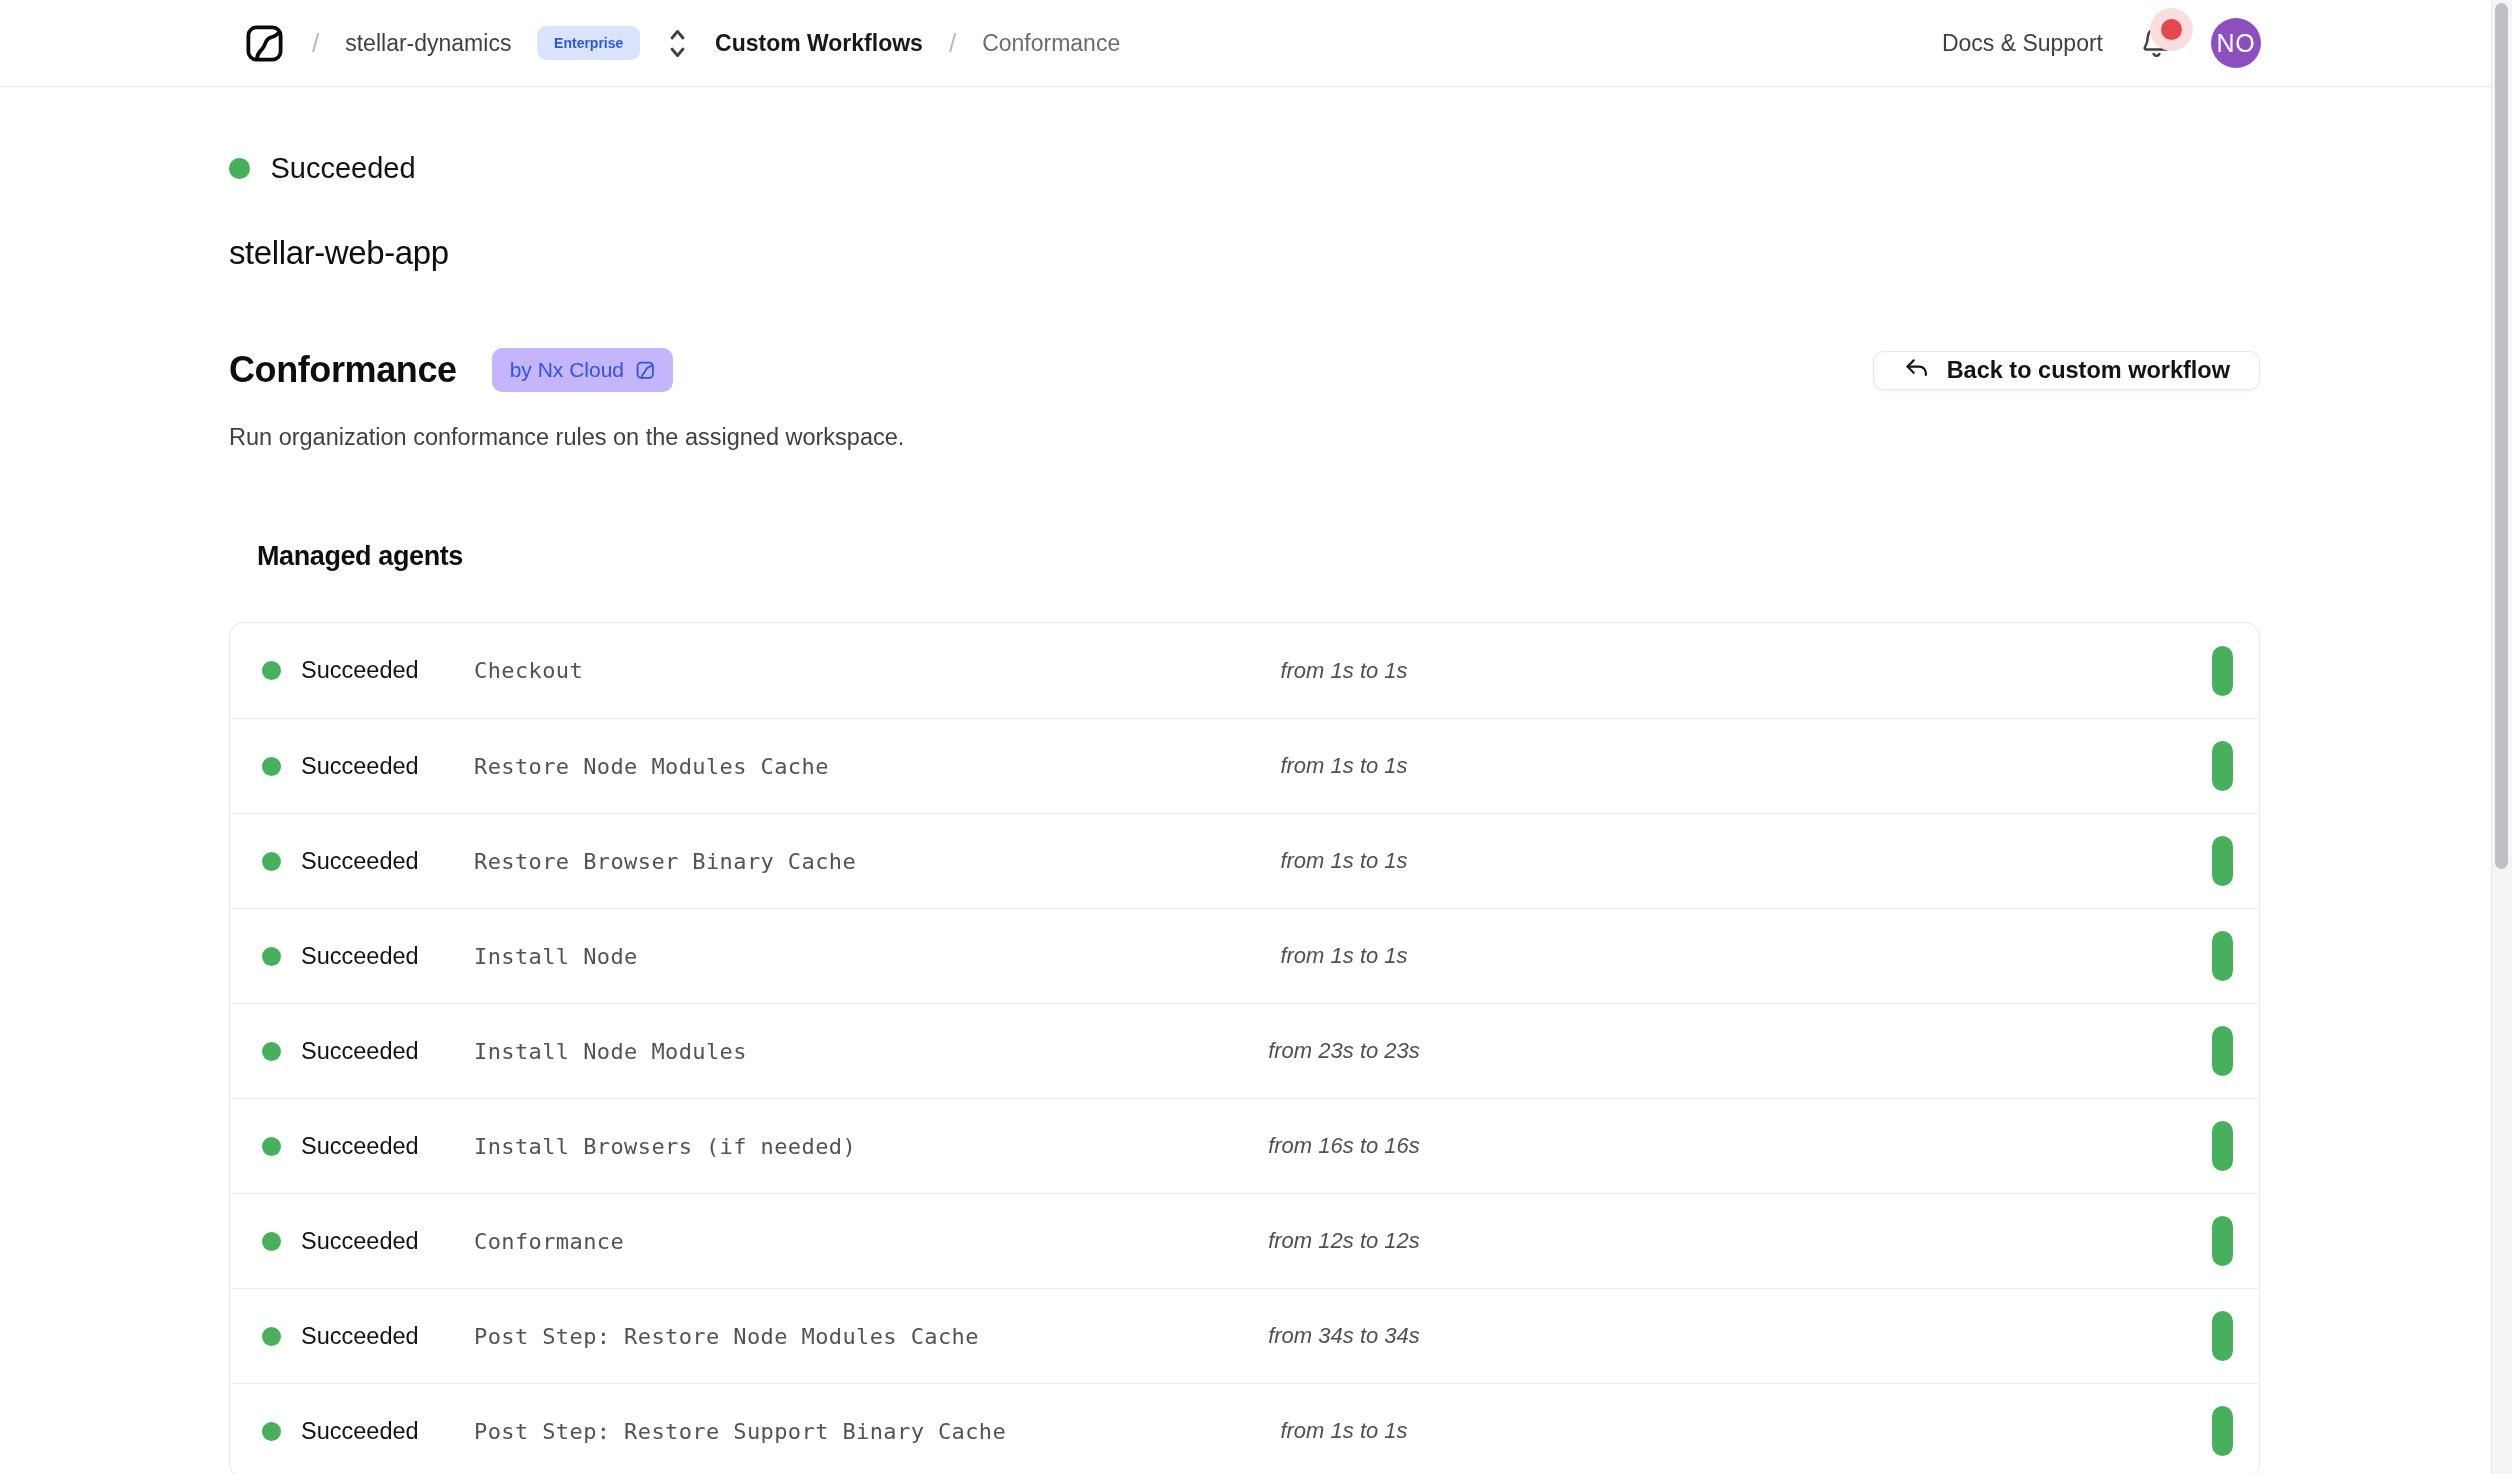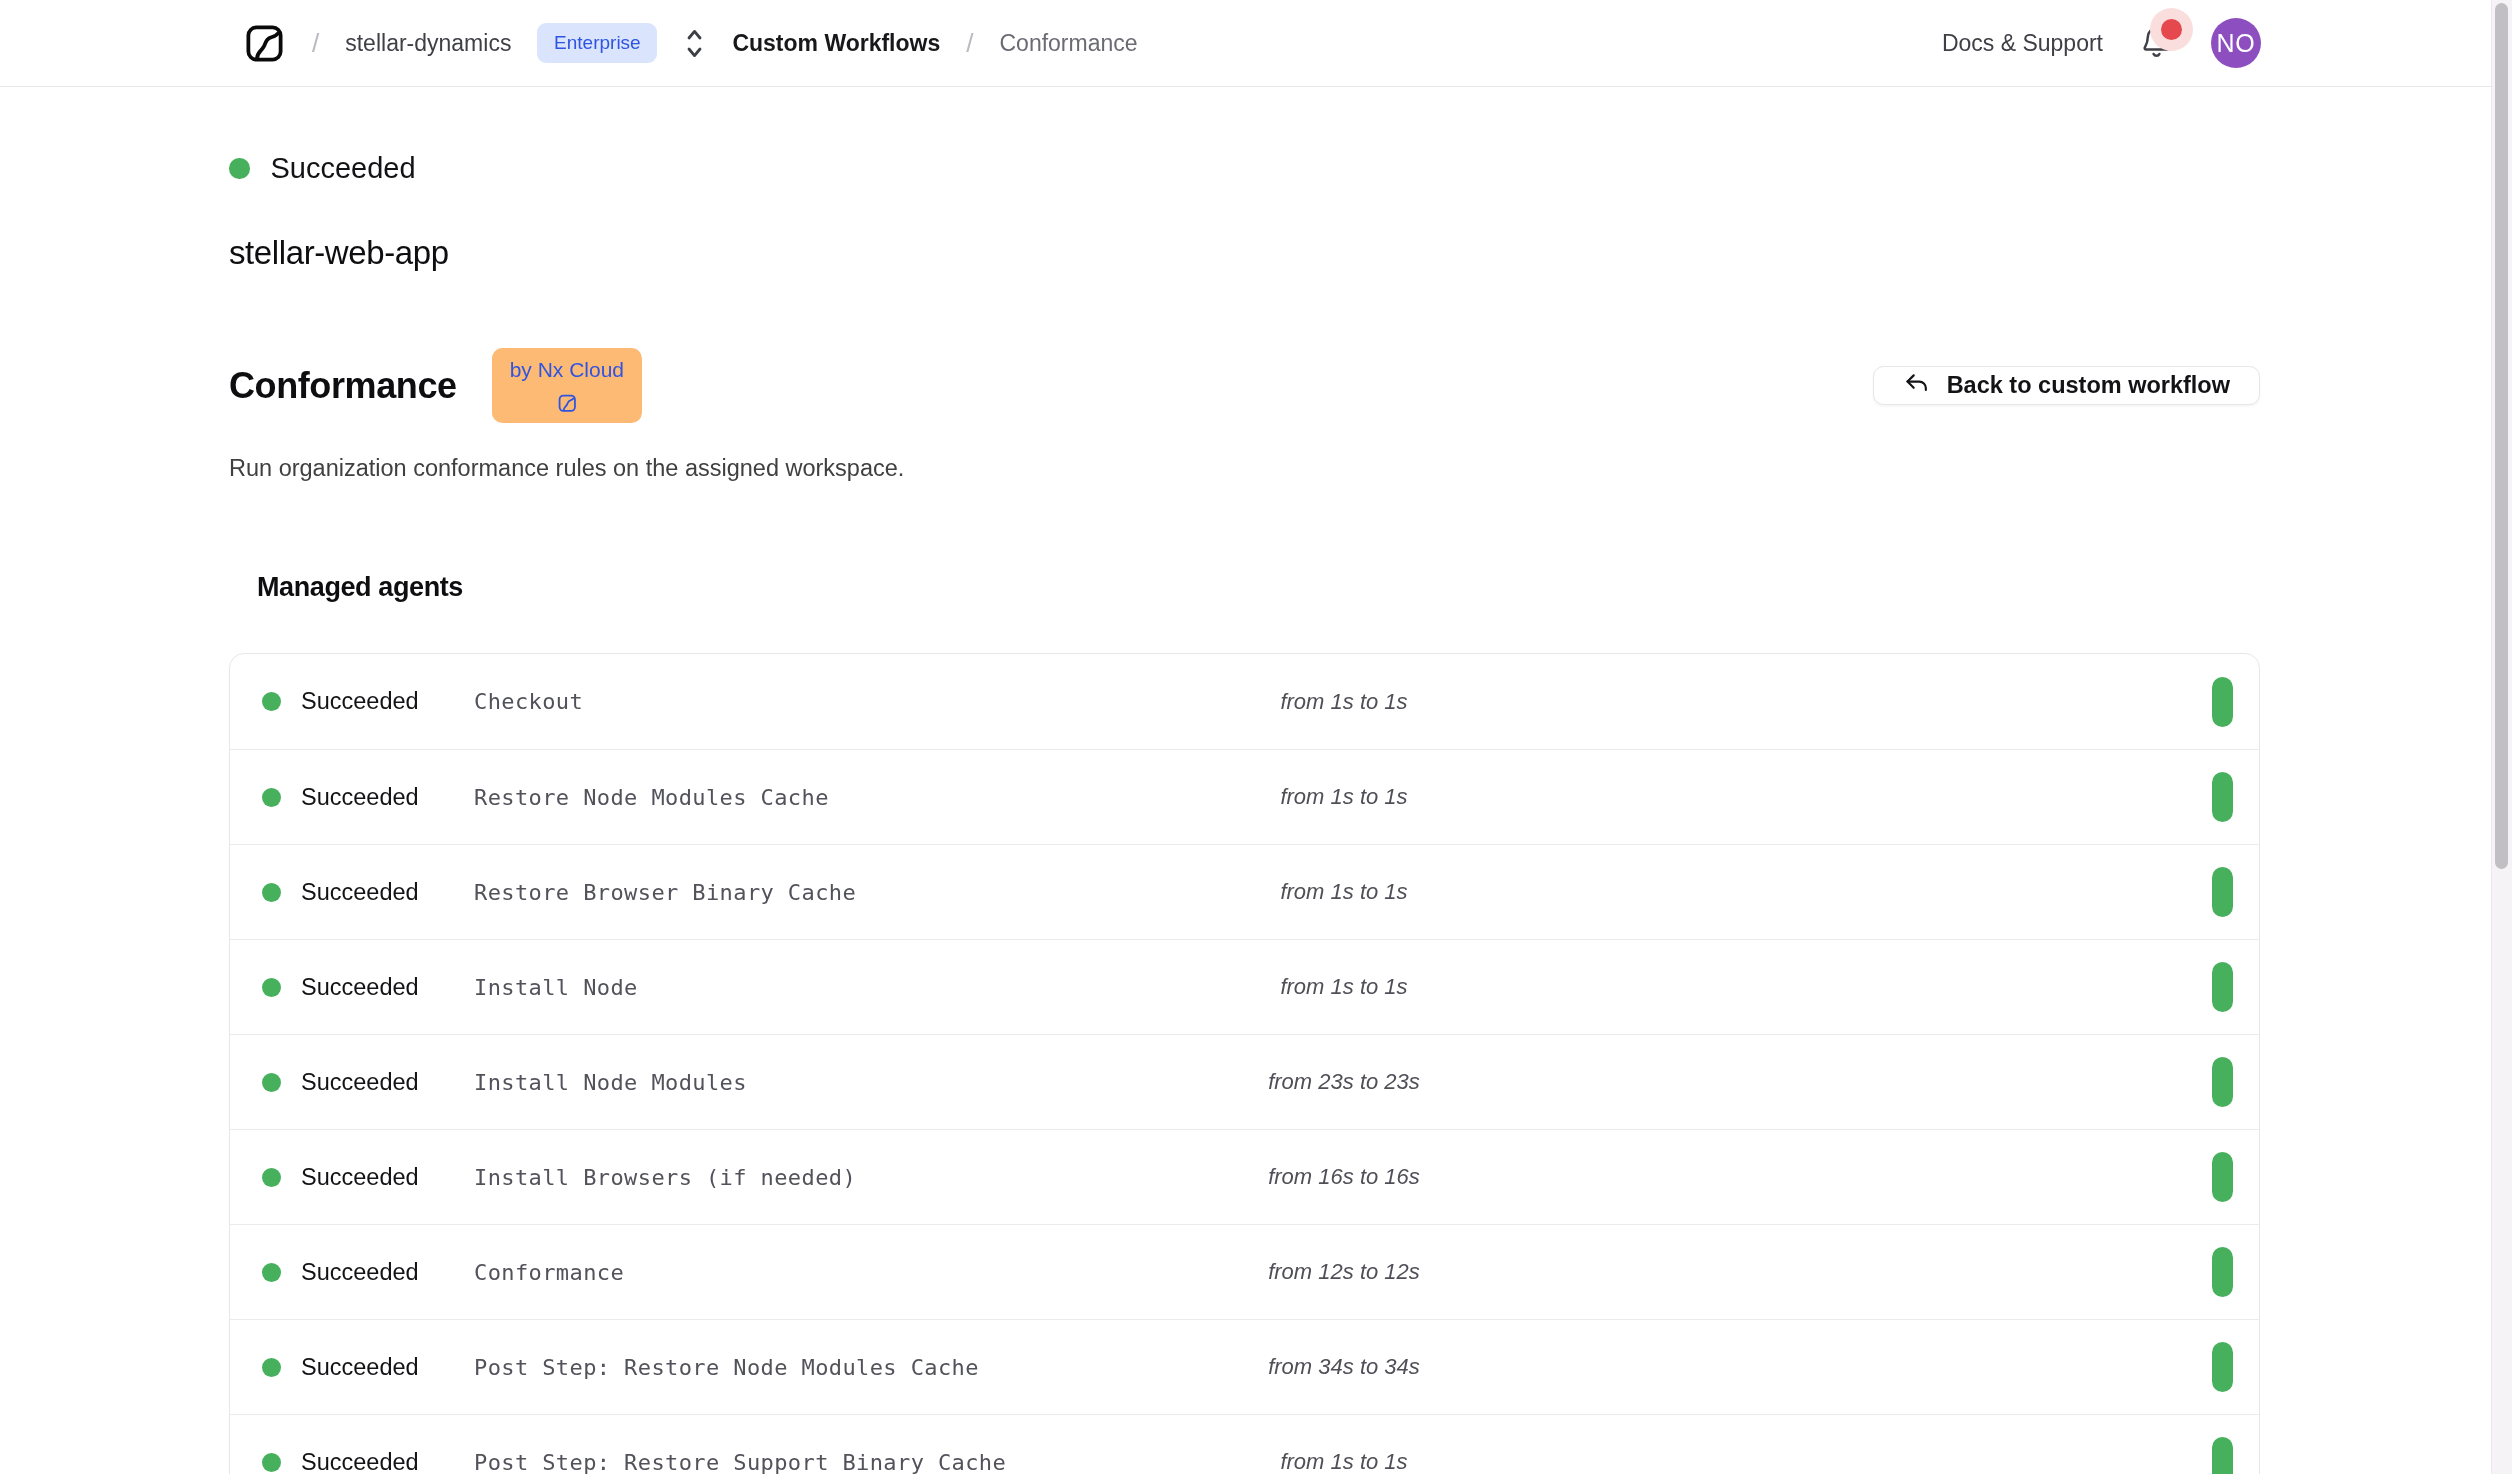--- a/index.html
+++ b/index.html
@@ -26,22 +26,22 @@
     background: #ffffff;
   }
   .crumbs { display: flex; align-items: center; gap: 26px; }
   .crumb-sep { color: #b9b9c0; font-size: 26px; font-weight: 300; }
   .crumb-org { color: #3f3f46; font-size: 23px; }
   .crumb-strong { color: #18181b; font-size: 23px; font-weight: 700; }
   .crumb-muted { color: #6b6b74; font-size: 23px; }
   .plan-badge {
     background: #dbe4fd;
     color: #2f55e0;
-    font-size: 19px;
-    font-weight: 400;
+    font-size: 14px;
+    font-weight: 700;
     padding: 9px 16.7px;
     border-radius: 9px;
     cursor: pointer;
   }
   .switcher { display: flex; align-items: center; cursor: pointer; }
   .top-right { display: flex; align-items: center; gap: 36px; }
   .docs-link { color: #3f3f46; font-size: 23px; cursor: pointer; }
   .bell-wrap { position: relative; width: 36px; height: 36px; cursor: pointer; }
   .bell-halo {
     position: absolute; top: -16.7px; right: -18px;
@@ -68,25 +68,24 @@
   .status-dot { width: 20.5px; height: 20.5px; border-radius: 50%; background: #46b05c; }
   .status-text { font-size: 29px; font-weight: 500; color: #131316; }
 
   .app-title { margin-top: 49px; font-size: 33px; font-weight: 400; letter-spacing: -0.4px; color: #0e0e10; }
 
   .section-row { margin-top: 76px; display: flex; align-items: center; justify-content: space-between; }
   .section-left { display: flex; align-items: center; gap: 35px; }
   .section-title { font-size: 36px; font-weight: 700; letter-spacing: -0.4px; color: #0e0e10; }
   .nx-badge {
     display: flex; align-items: center; gap: 10.6px;
-    background: #fdba74; color: #2f55e0;
+    background: #c4b5fd; color: #2f55e0;
     font-size: 21px; font-weight: 500;
     padding: 10px 18px; border-radius: 10.6px;
     cursor: pointer;
-    flex-direction: column;
   }
   .back-btn {
     display: flex; align-items: center; gap: 16.7px;
     background: #ffffff;
     border: 1.5px solid #e5e5ea;
     border-radius: 10.6px;
     padding: 5px 29px;
     font-size: 23.5px; font-weight: 700; color: #131316;
     box-shadow: 0 1.5px 2.3px rgba(0,0,0,0.04);
     cursor: pointer;

